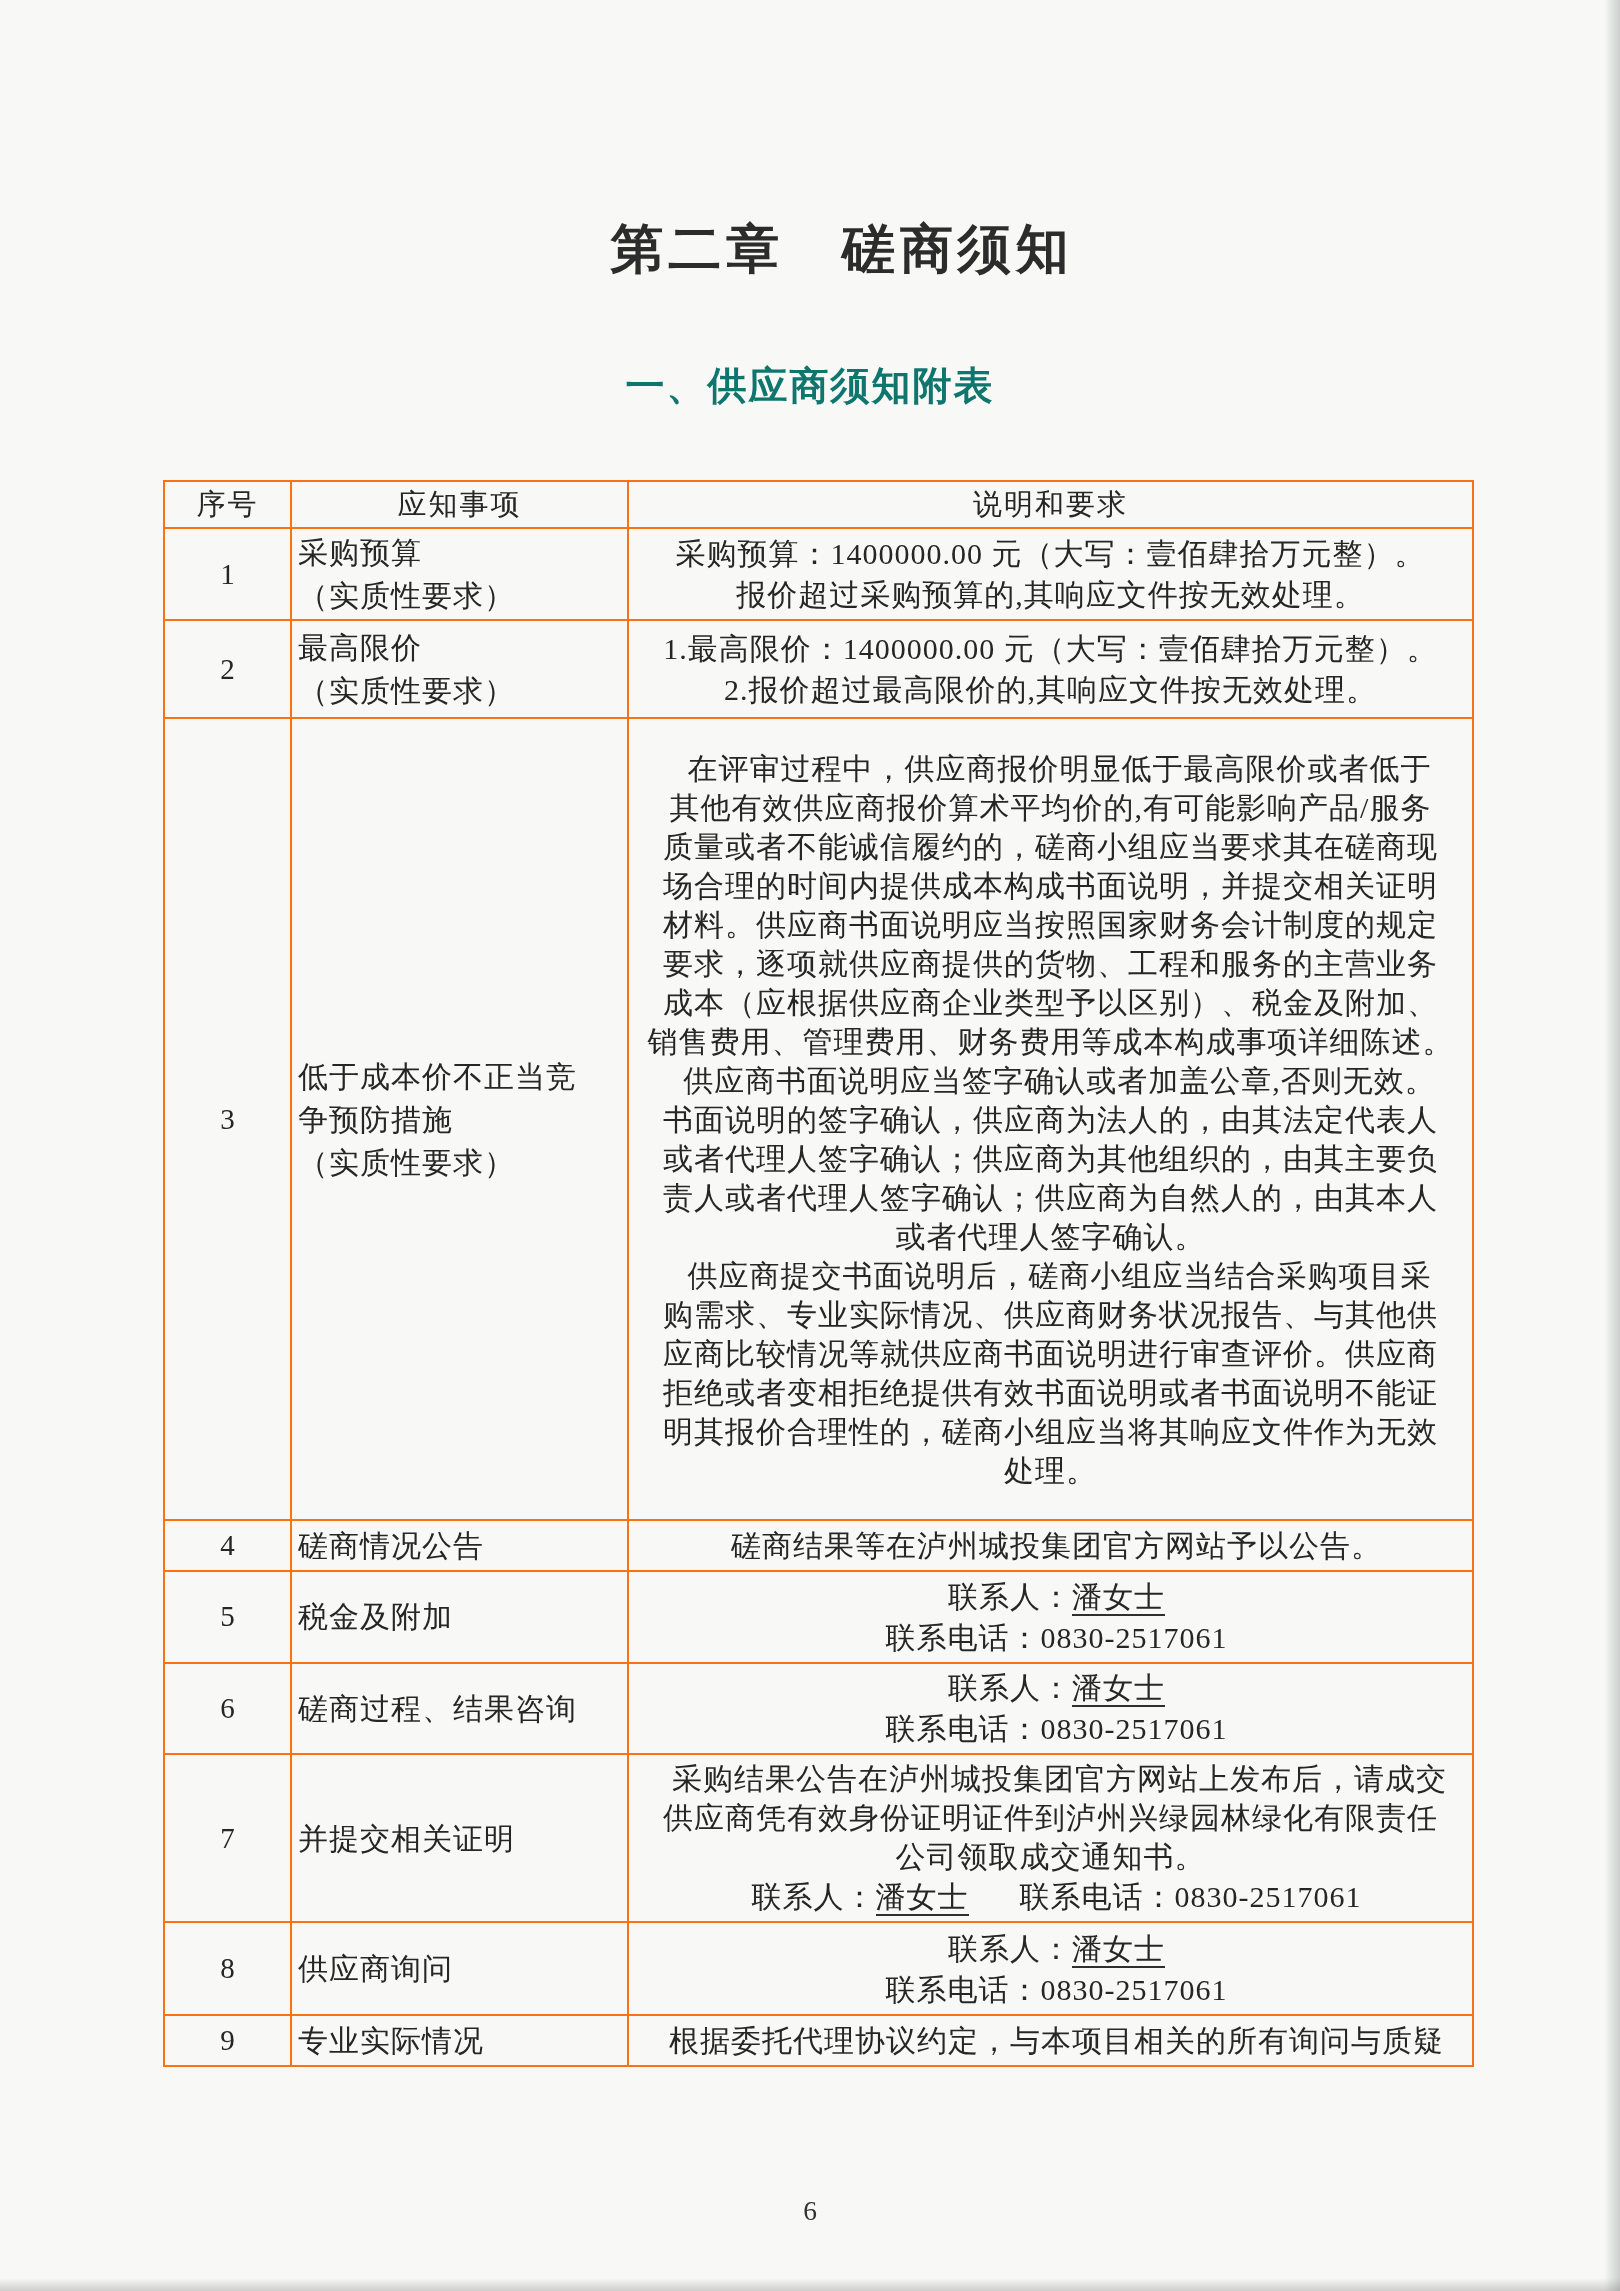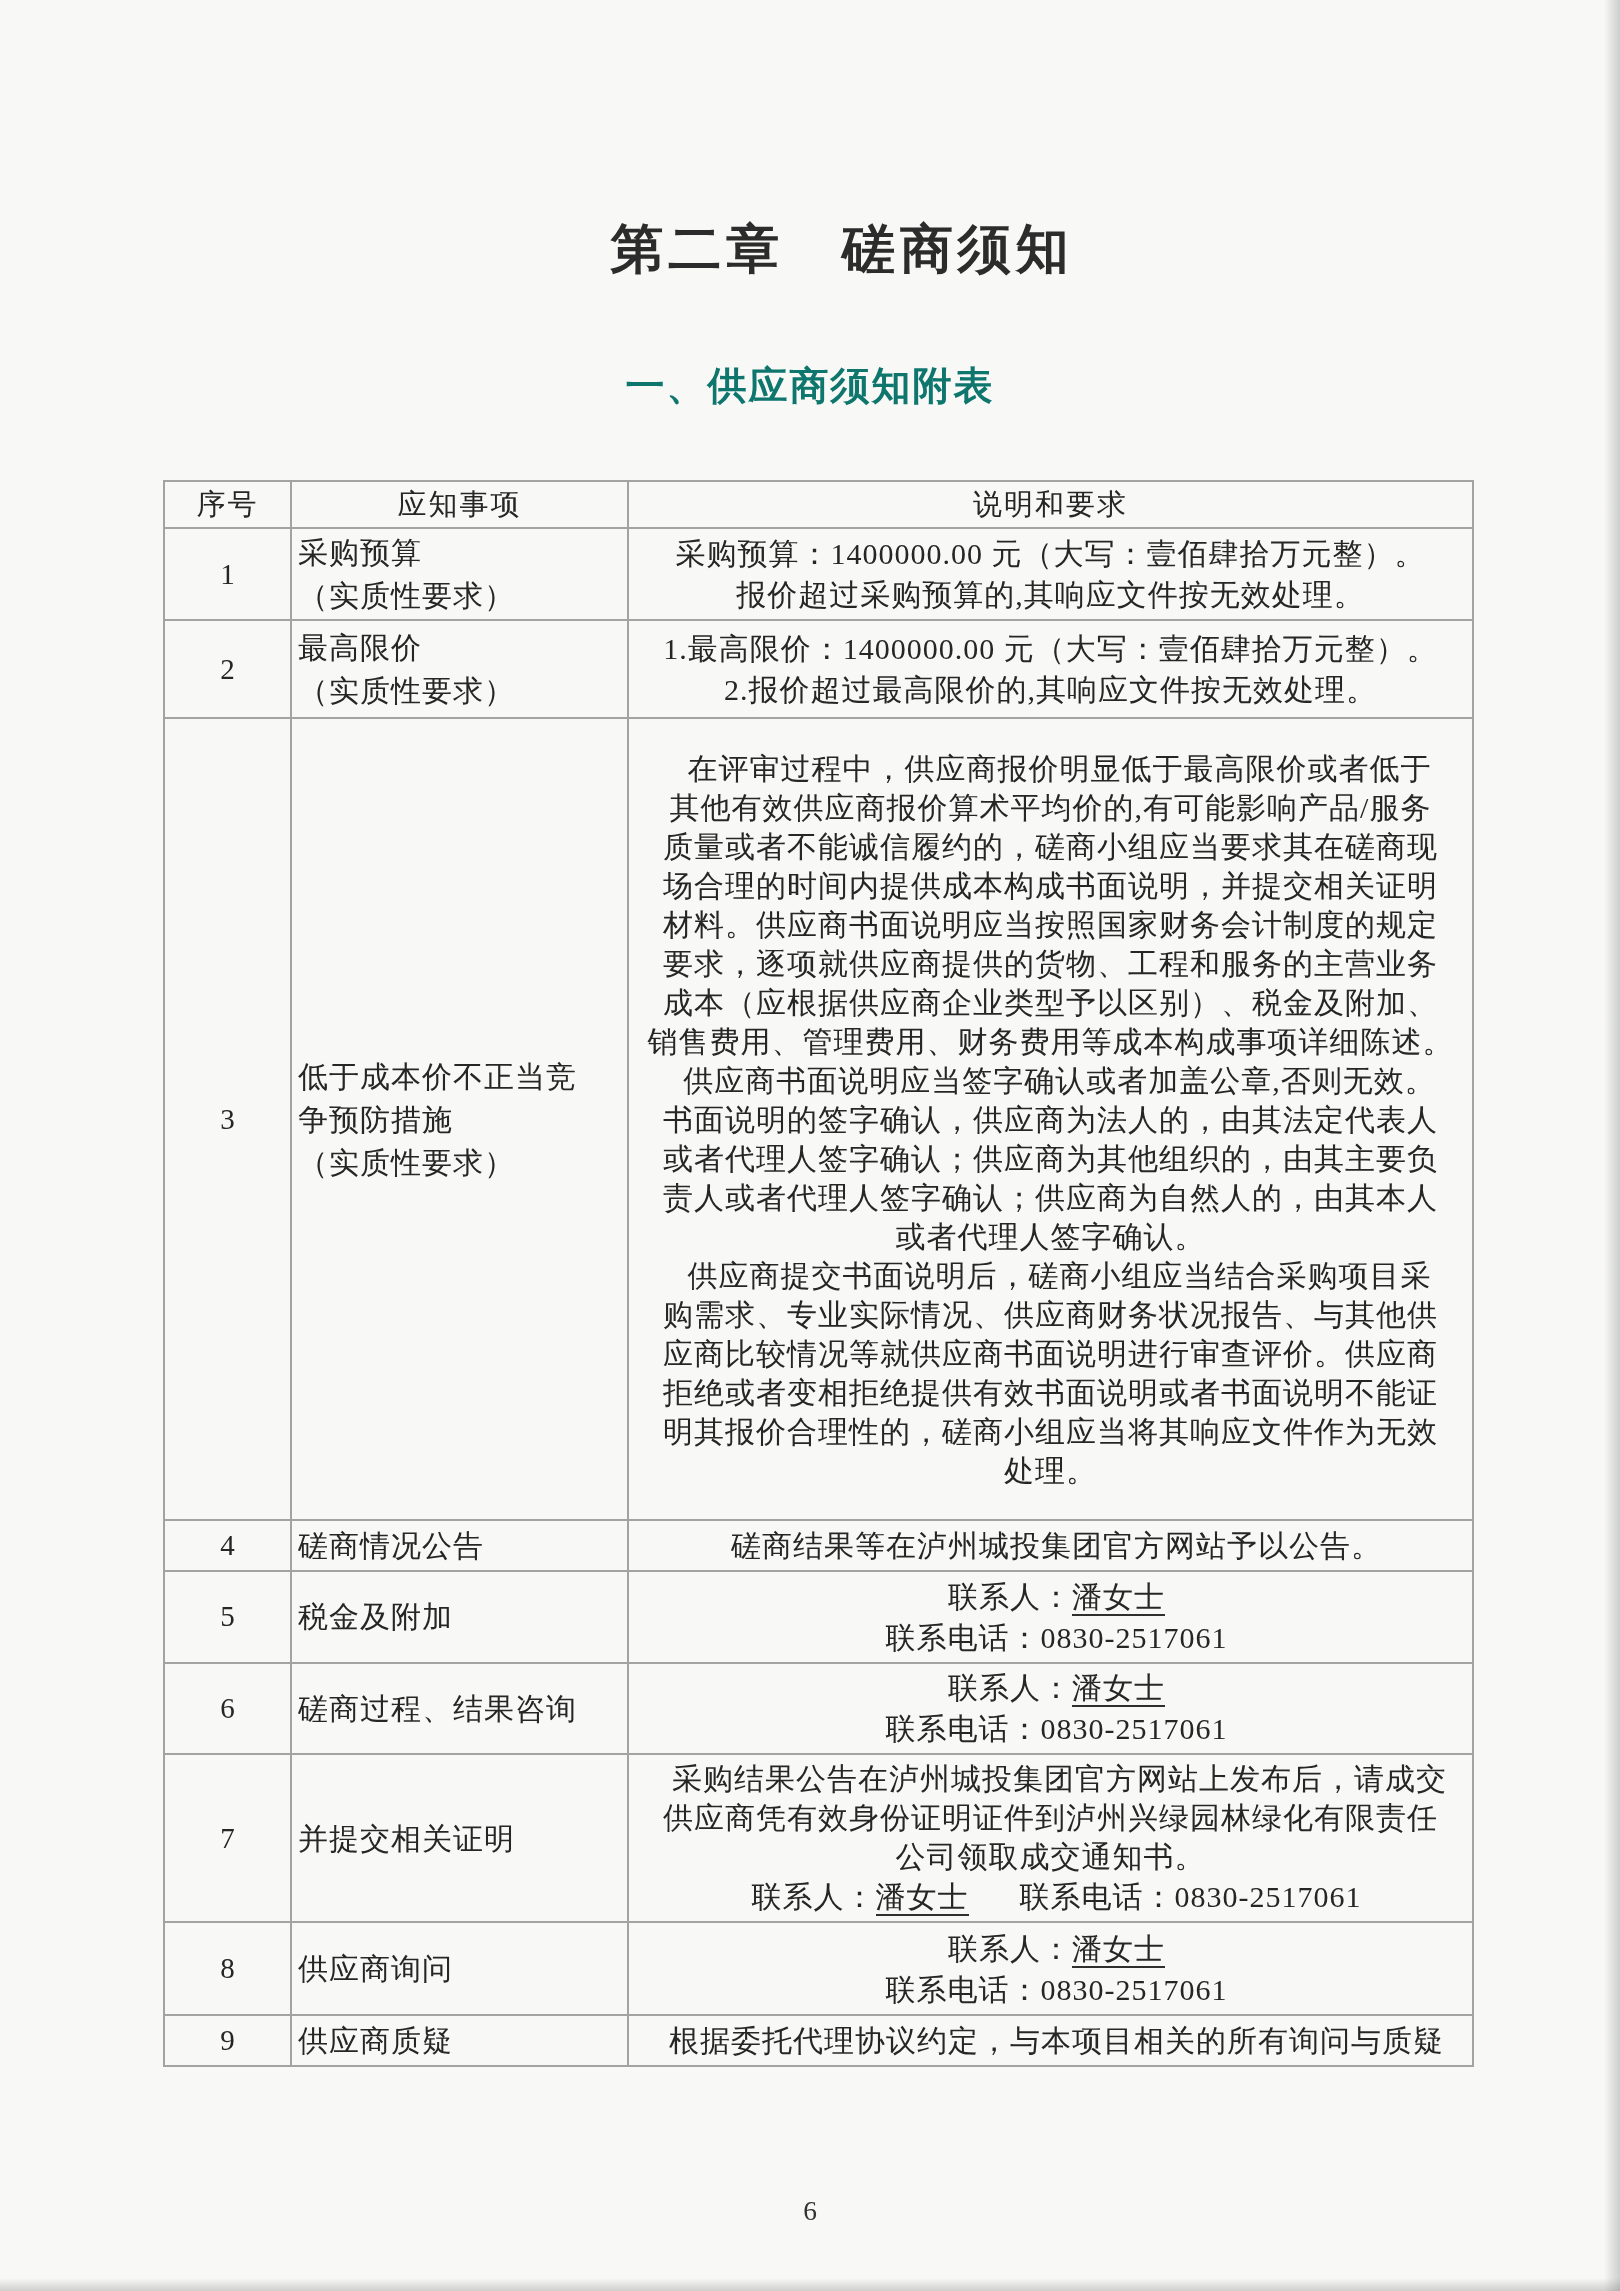--- a/index.html
+++ b/index.html
@@ -42,21 +42,21 @@
     table.notice-table {
       position: absolute; left: 163px; top: 480px;
       border-collapse: collapse; table-layout: fixed;
       width: 1309px;
       font-size: 30px;
     }
     .notice-table col.c-no   { width: 127px; }
     .notice-table col.c-item { width: 337px; }
     .notice-table col.c-desc { width: 845px; }
     .notice-table th, .notice-table td {
-      border: 2px solid #a3a3a3;
+      border: 2px solid #f97316;
       vertical-align: middle;
       font-weight: normal;
     }
     .notice-table th {
       height: 47px;
       text-align: center;
       font-size: 29px;
       letter-spacing: 2px;
     }
     td.cell-no {
@@ -211,21 +211,21 @@
       <td class="cell-no">8</td>
       <td class="cell-item">供应商询问</td>
       <td class="cell-desc">
         <div class="line"><span>联系人：</span><span class="u">潘女士</span></div>
         <div class="line">联系电话：0830-2517061</div>
       </td>
     </tr>
 
     <tr class="r9">
       <td class="cell-no">9</td>
-      <td class="cell-item">供应商质疑</td>
+      <td class="cell-item">专业实际情况</td>
       <td class="cell-desc">
         <div class="line">根据委托代理协议约定，与本项目相关的所有询问与质疑</div>
       </td>
     </tr>
   </tbody>
     </table>
 
   <div class="page-number">6</div>
 
   <div class="scan-edge-right"></div>

